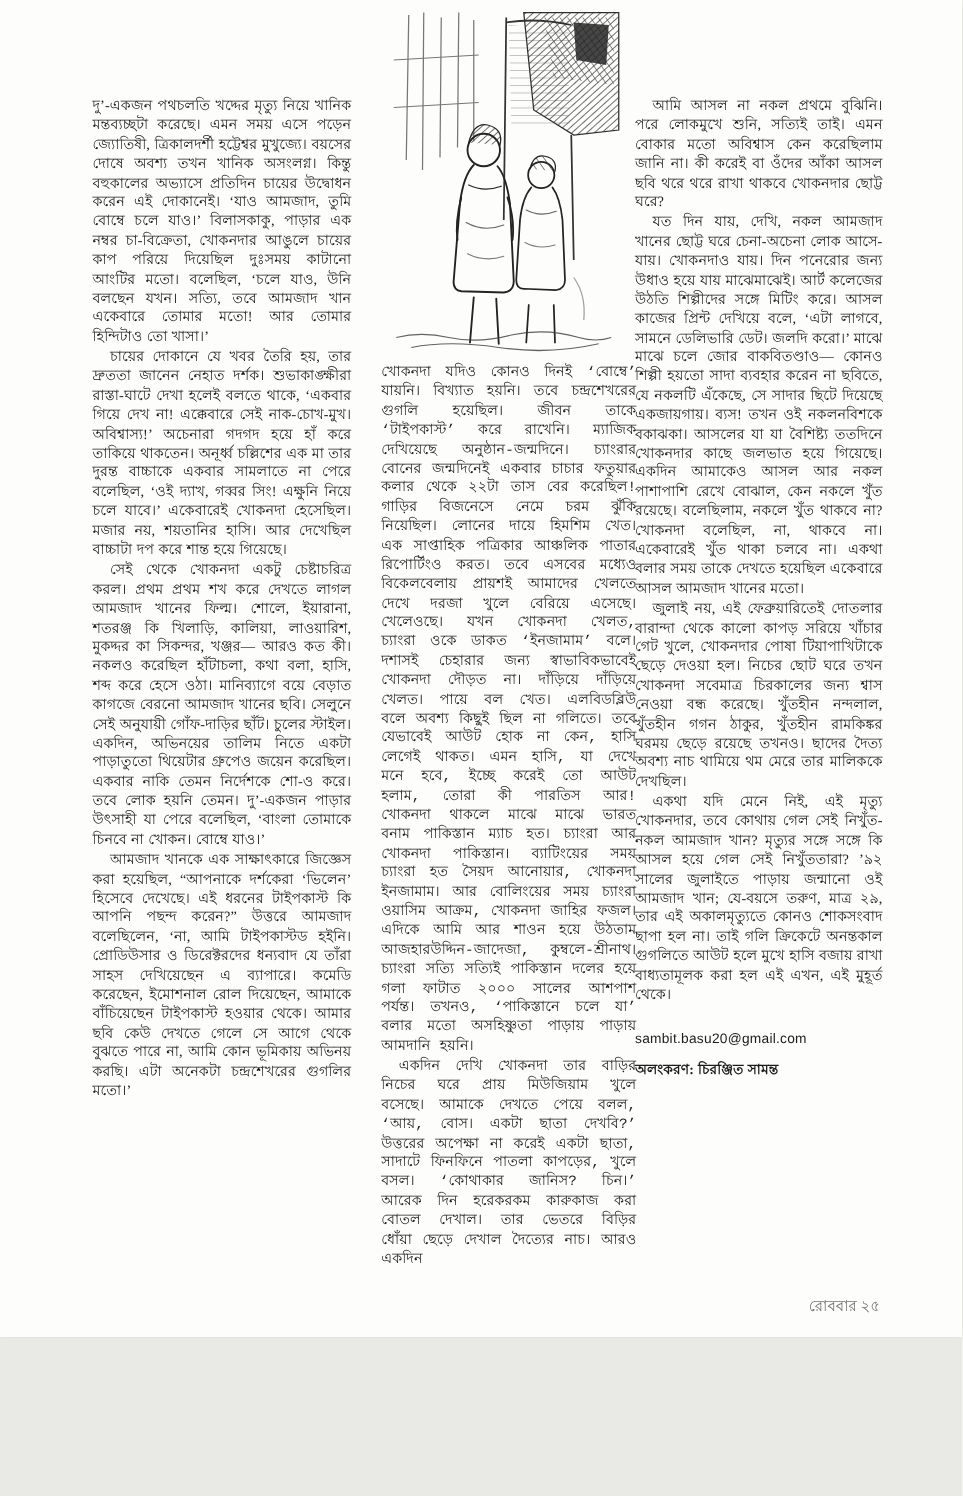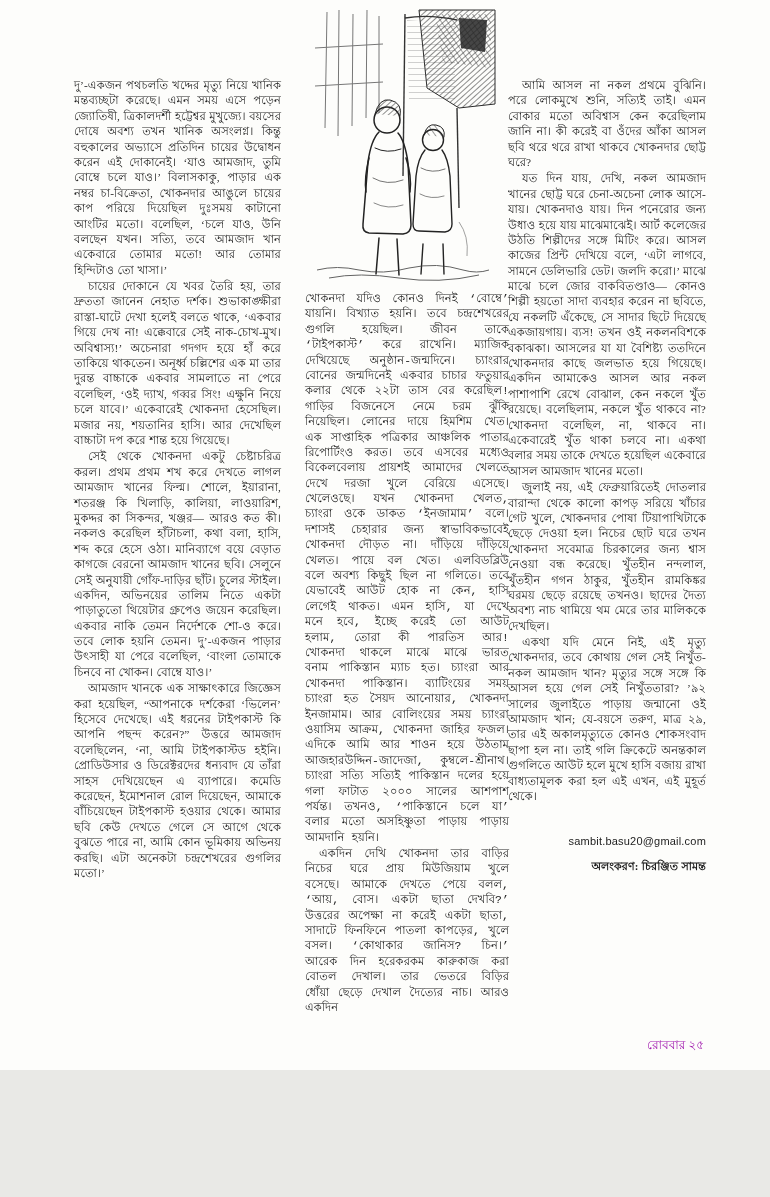--- a/index.html
+++ b/index.html
@@ -37,39 +37,39 @@
 
   .illustration-box {
     width: 188px;
     height: 276px;
     margin: 0 0 8px 4px;
     position: relative;
   }
   .illustration-box svg { display: block; }
 
   .credits {
-    margin-top: 30px;
-    text-align: right;
+    margin-top: 20px;
+    text-align: left;
   }
   .credit-email {
     font-family: "Liberation Sans", "DejaVu Sans", sans-serif;
     font-size: 11px;
     letter-spacing: 0.2px;
   }
   .credit-illustrator {
     margin-top: 10px;
     font-weight: bold;
     font-size: 11px;
   }
   .page-footer {
     position: absolute;
     right: 66px;
     bottom: 14px;
     font-size: 12px;
-    color: #a21caf;
+    color: #737373;
     text-align: center;
   }
 </style>
 </head>
 <body>
 
 <div class="page">
 
   <div class="col col-1">
     <p class="no-indent">দু’-একজন পথচলতি খদ্দের মৃত্যু নিয়ে খানিক মন্তব্যচ্ছটা করেছে। এমন সময় এসে পড়েন জ্যোতিষী, ত্রিকালদর্শী হট্টেশ্বর মুখুজ্যে। বয়সের দোষে অবশ্য তখন খানিক অসংলগ্ন। কিন্তু বহুকালের অভ্যাসে প্রতিদিন চায়ের উদ্বোধন করেন এই দোকানেই। ‘যাও আমজাদ, তুমি বোম্বে চলে যাও।’ বিলাসকাকু, পাড়ার এক নম্বর চা-বিক্রেতা, খোকনদার আঙুলে চায়ের কাপ পরিয়ে দিয়েছিল দুঃসময় কাটানো আংটির মতো। বলেছিল, ‘চলে যাও, উনি বলছেন যখন। সত্যি, তবে আমজাদ খান একেবারে তোমার মতো! আর তোমার হিন্দিটাও তো খাসা।’</p>

